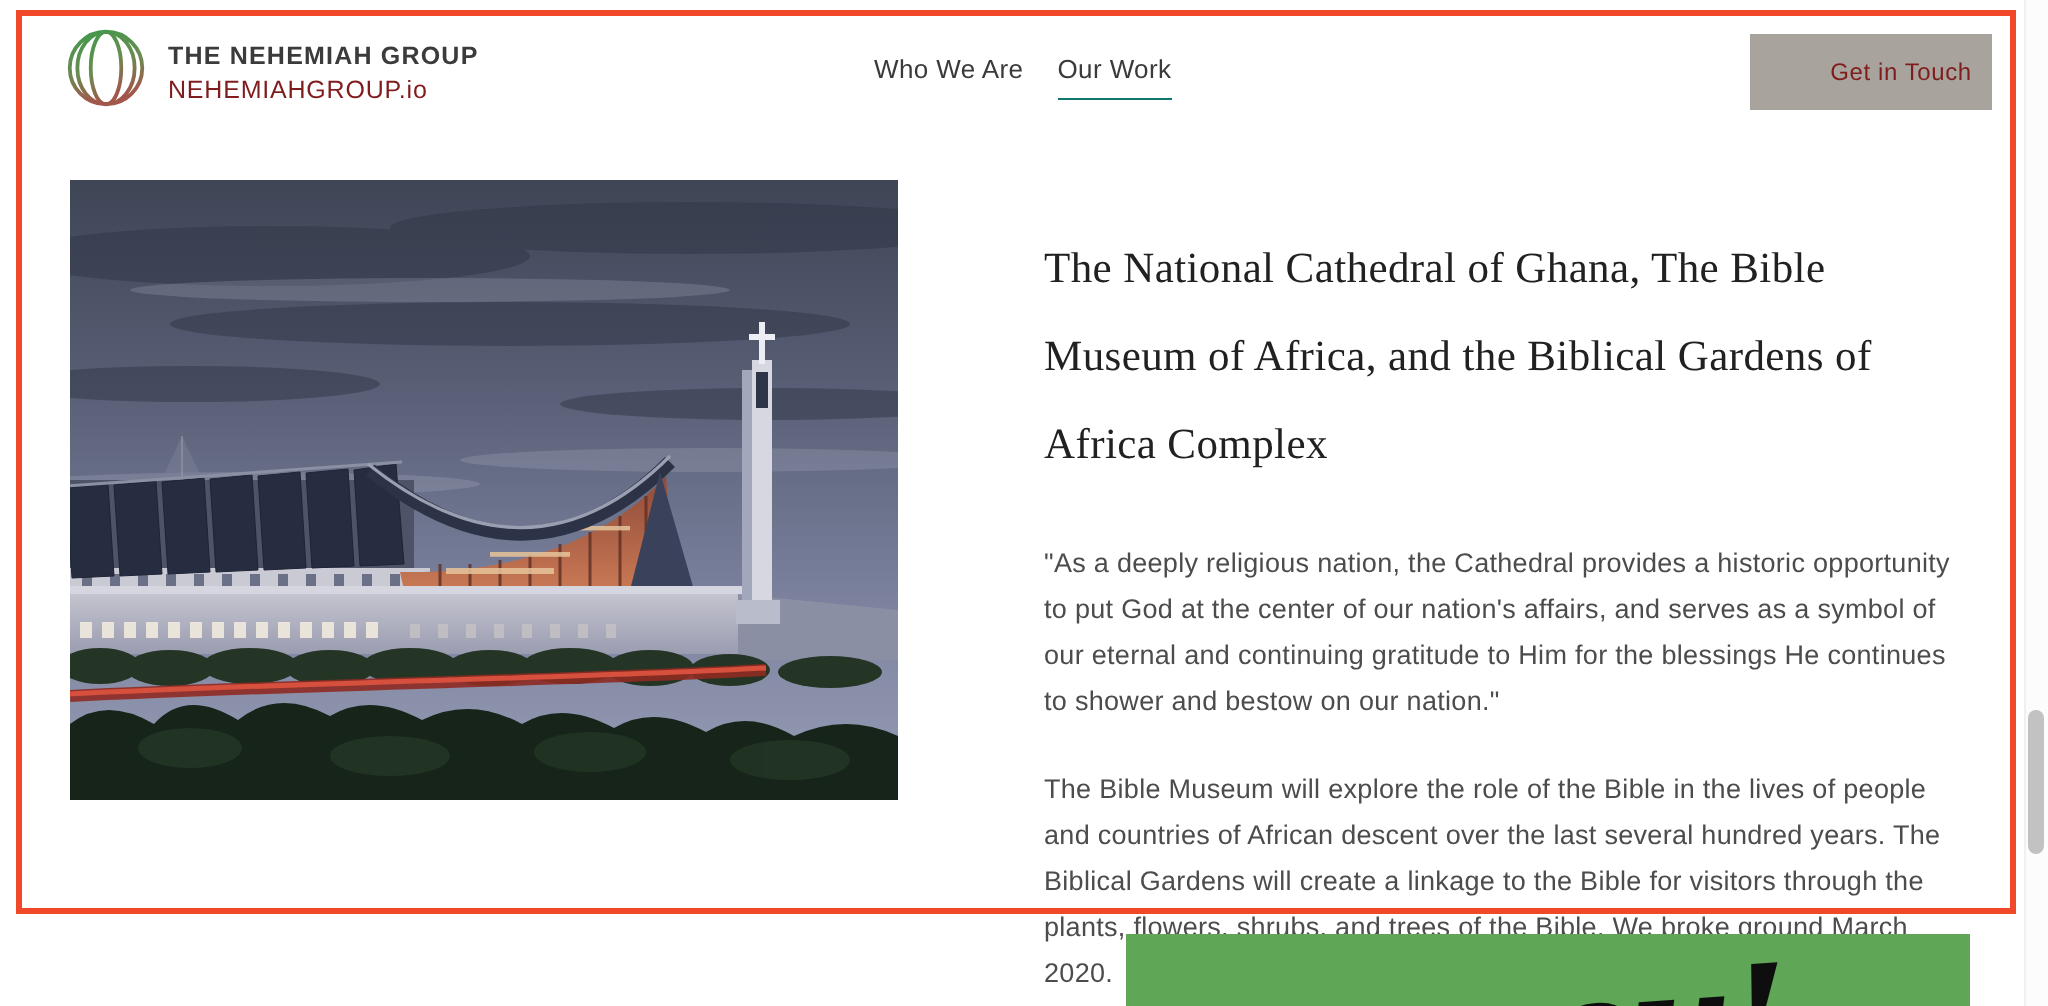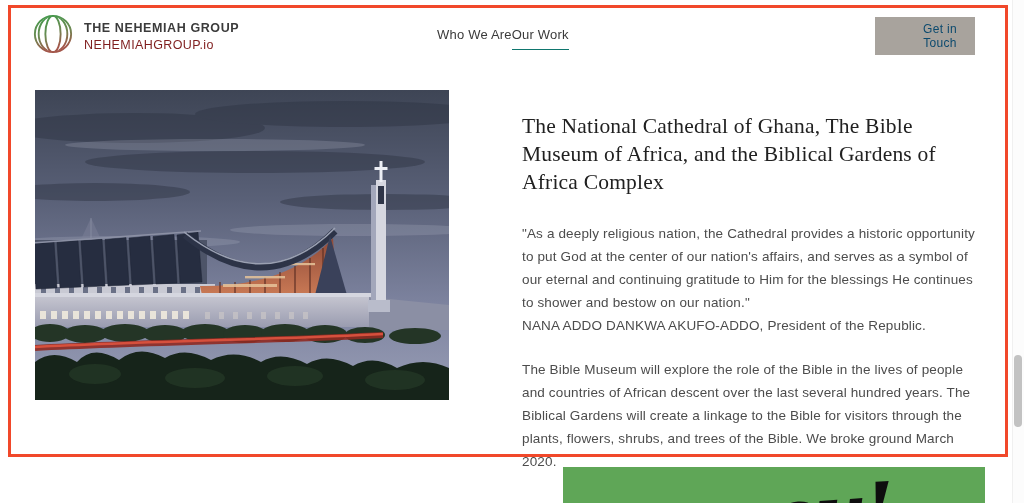--- a/index.html
+++ b/index.html
@@ -11,36 +11,36 @@
   
   .red-frame{
     position:absolute;left:8px;top:5px;width:1000px;height:452px;
     border:3px solid var(--frame_color,#f1482a);box-sizing:border-box;
     pointer-events:none;z-index:50;
   }
   
   .logo{position:absolute;left:32px;top:13px;display:flex;align-items:center;gap:10px;cursor:pointer;}
   .logo-text .l1{font-size:12.5px;font-weight:bold;letter-spacing:.6px;color:#3b3b3b;line-height:17px;}
   .logo-text .l2{font-size:12.5px;letter-spacing:.4px;color:#7f1d1d;line-height:16px;}
-  .nav{position:absolute;left:437px;top:27px;display:flex;}
+  .nav{position:absolute;left:437px;top:27px;display:flex;gap:17px;}
   .nav a{font-size:13px;color:#3a3a3a;text-decoration:none;padding-bottom:7px;letter-spacing:.2px;cursor:pointer;}
   .nav a.active{border-bottom:1px solid #0f766e;}
   .cta{
-    position:absolute;left:875px;top:17px;width:100px;height:38px;
-    background:var(--button_gray,#a8a39d);color:#0c4a6e;border:none;
+    position:absolute;left:875px;top:17px;width:121px;height:38px;
+    background:var(--button_gray,#a8a39d);color:#7f1d1d;border:none;
     font-size:12px;font-family:"Liberation Sans",sans-serif;letter-spacing:.3px;cursor:pointer;padding-left:36px;
   }
   
   .hero{position:absolute;left:35px;top:90px;width:414px;height:310px;margin:0;overflow:hidden;}
   .hero svg{display:block;}
   
   .copy{position:absolute;left:522px;top:112px;width:463px;}
   .copy h1{
     margin:0 0 26px 0;font-family:"Liberation Serif","DejaVu Serif",serif;
-    font-weight:500;font-size:21.5px;line-height:28px;color:#212121;letter-spacing:.2px;
+    font-weight:500;font-size:21.5px;line-height:44px;color:#212121;letter-spacing:.2px;
   }
   .copy p{margin:0 0 21px 0;font-size:13.5px;line-height:23px;color:#4c4c4c;letter-spacing:.15px;}
   .copy p span{display:block;}
   
   .green-banner{
     position:absolute;left:563px;top:467px;width:422px;height:36px;
     background:var(--banner_green,#5fa657);overflow:hidden;z-index:10;
   }
   .green-banner .script{
     position:absolute;left:170px;top:4px;
@@ -244,21 +244,20 @@
       <ellipse cx="260" cy="286" rx="28" ry="10"></ellipse>
         <ellipse cx="360" cy="290" rx="30" ry="10"></ellipse>
     </g>
   </svg>
 </figure>
 
 <section class="copy">
   <h1>The National Cathedral of Ghana, The Bible Museum of Africa, and the Biblical Gardens of Africa Complex</h1>
   <p>
     <span>"As a deeply religious nation, the Cathedral provides a historic opportunity to put God at the center of our nation's affairs, and serves as a symbol of our eternal and continuing gratitude to Him for the blessings He continues to shower and bestow on our nation."</span>
-    <span>NANA ADDO DANKWA AKUFO-ADDO, President of the Republic.</span>
   </p>
   <p>The Bible Museum will explore the role of the Bible in the lives of people and countries of African descent over the last several hundred years. The Biblical Gardens will create a linkage to the Bible for visitors through the plants, flowers, shrubs, and trees of the Bible. We broke ground March 2020.</p>
 </section>
 
 <div class="green-banner">
   <span class="script">you!</span>
 </div>
 
 <div class="scroll-track">
   <div class="scroll-thumb"></div>

